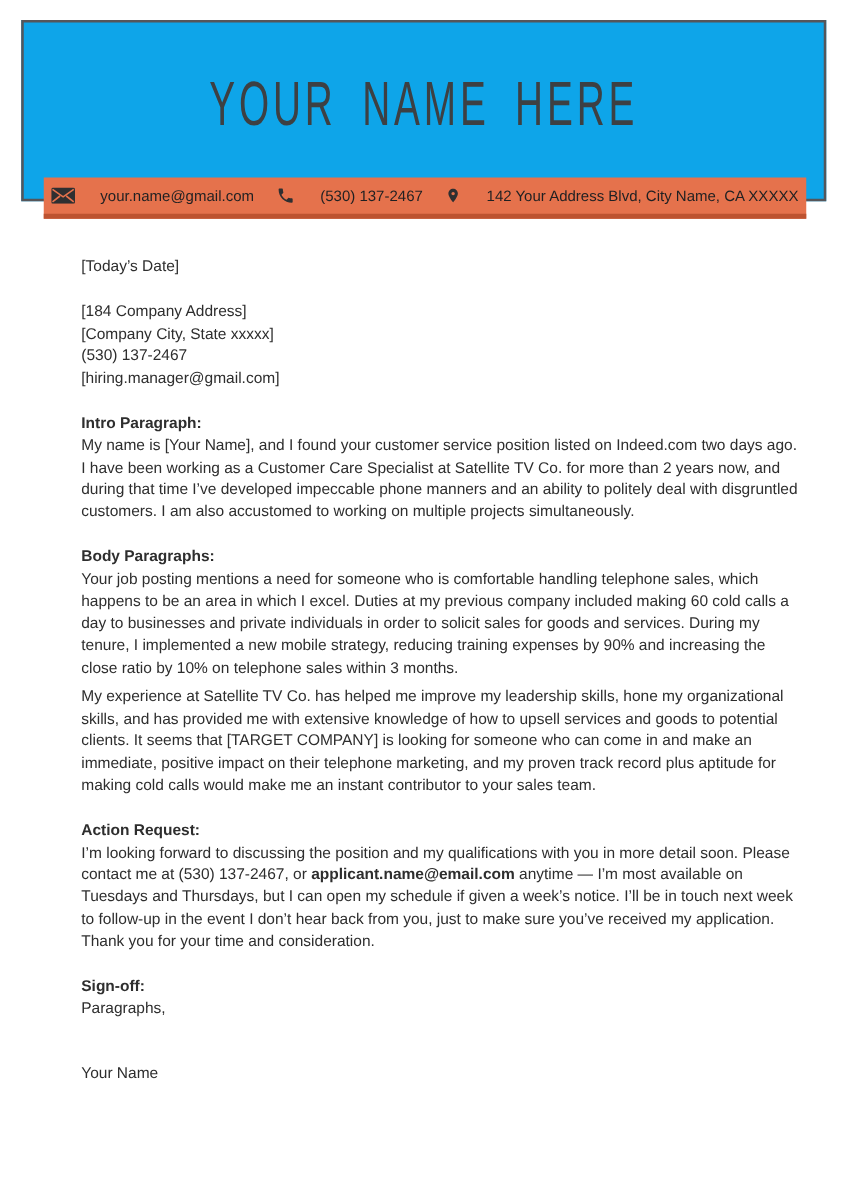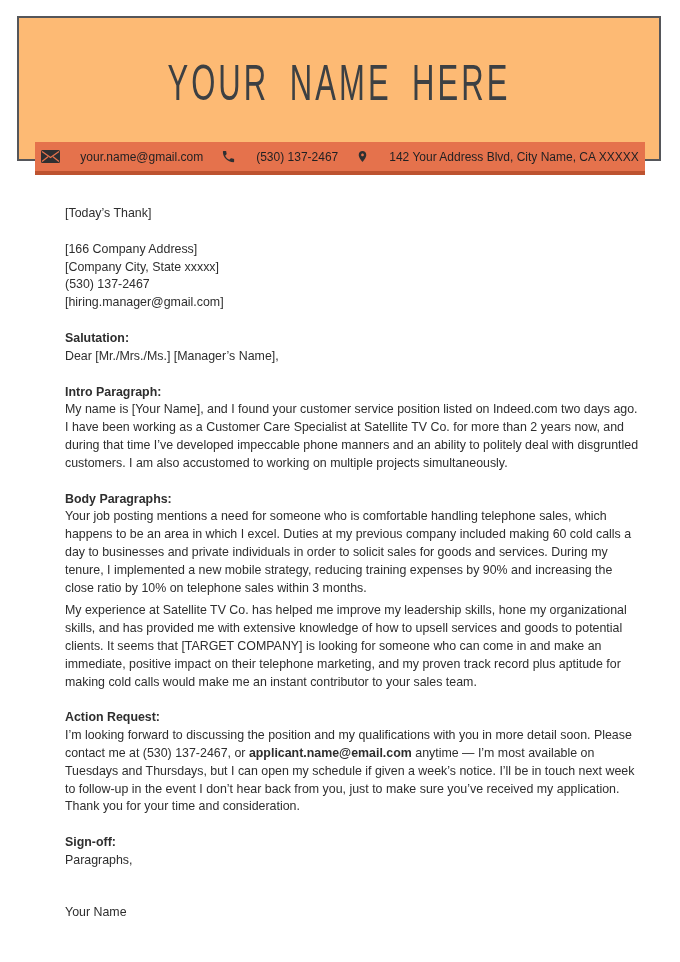--- a/index.html
+++ b/index.html
@@ -14,21 +14,21 @@
 
   
   .header-frame {
     position: absolute;
     left: 17px;
     top: 16px;
     width: 644px;
     height: 145px;
     border: 2px solid var(--frame-border, #55565a);
     box-sizing: border-box;
-    background: #fdba74;
+    background: #0ea5e9;
   }
   .name-title {
     margin: 40px 0 0 0;
     text-align: center;
     font-size: 50px;
     font-weight: 400;
     line-height: 1;
     letter-spacing: 5px;
     word-spacing: 14px;
     color: var(--title-color, #3d4043);
@@ -109,33 +109,29 @@
         <svg width="13" height="17" viewBox="0 0 24 24" aria-hidden="true">
           <path fill="#2e2f31" d="M12 2C8.13 2 5 5.13 5 9c0 5.25 7 13 7 13s7-7.75 7-13c0-3.87-3.13-7-7-7zm0 9.5c-1.38 0-2.5-1.12-2.5-2.5s1.12-2.5 2.5-2.5 2.5 1.12 2.5 2.5-1.12 2.5-2.5 2.5z"></path>
         </svg>
       </span>
       <span>142 Your Address Blvd, City Name, CA XXXXX</span>
     </div>
   </div>
 
   <div class="letter">
 
-    <p class="block">[Today’s Thank]</p>
+    <p class="block">[Today’s Date]</p>
 
     <div class="block">
-      <div>[166 Company Address]</div>
+      <div>[184 Company Address]</div>
       <div>[Company City, State xxxxx]</div>
       <div>(530) 137-2467</div>
       <div>[hiring.manager@gmail.com]</div>
     </div>
 
-    <div class="block">
-      <div class="heading">Salutation:</div>
-      <div class="para">Dear [Mr./Mrs./Ms.] [Manager’s Name],</div>
-    </div>
 
     <div class="block">
       <div class="heading">Intro Paragraph:</div>
       <div class="para">My name is [Your Name], and I found your customer service position listed on Indeed.com two days ago. I have been working as a Customer Care Specialist at Satellite TV Co. for more than 2 years now, and during that time I’ve developed impeccable phone manners and an ability to politely deal with disgruntled customers. I am also accustomed to working on multiple projects simultaneously.</div>
     </div>
 
     <div class="block">
       <div class="heading">Body Paragraphs:</div>
       <div class="para">Your job posting mentions a need for someone who is comfortable handling telephone sales, which happens to be an area in which I excel. Duties at my previous company included making 60 cold calls a day to businesses and private individuals in order to solicit sales for goods and services. During my tenure, I implemented a new mobile strategy, reducing training expenses by 90% and increasing the close ratio by 10% on telephone sales within 3 months.</div>
       <div class="para">My experience at Satellite TV Co. has helped me improve my leadership skills, hone my organizational skills, and has provided me with extensive knowledge of how to upsell services and goods to potential clients. It seems that [TARGET COMPANY] is looking for someone who can come in and make an immediate, positive impact on their telephone marketing, and my proven track record plus aptitude for making cold calls would make me an instant contributor to your sales team.</div>

